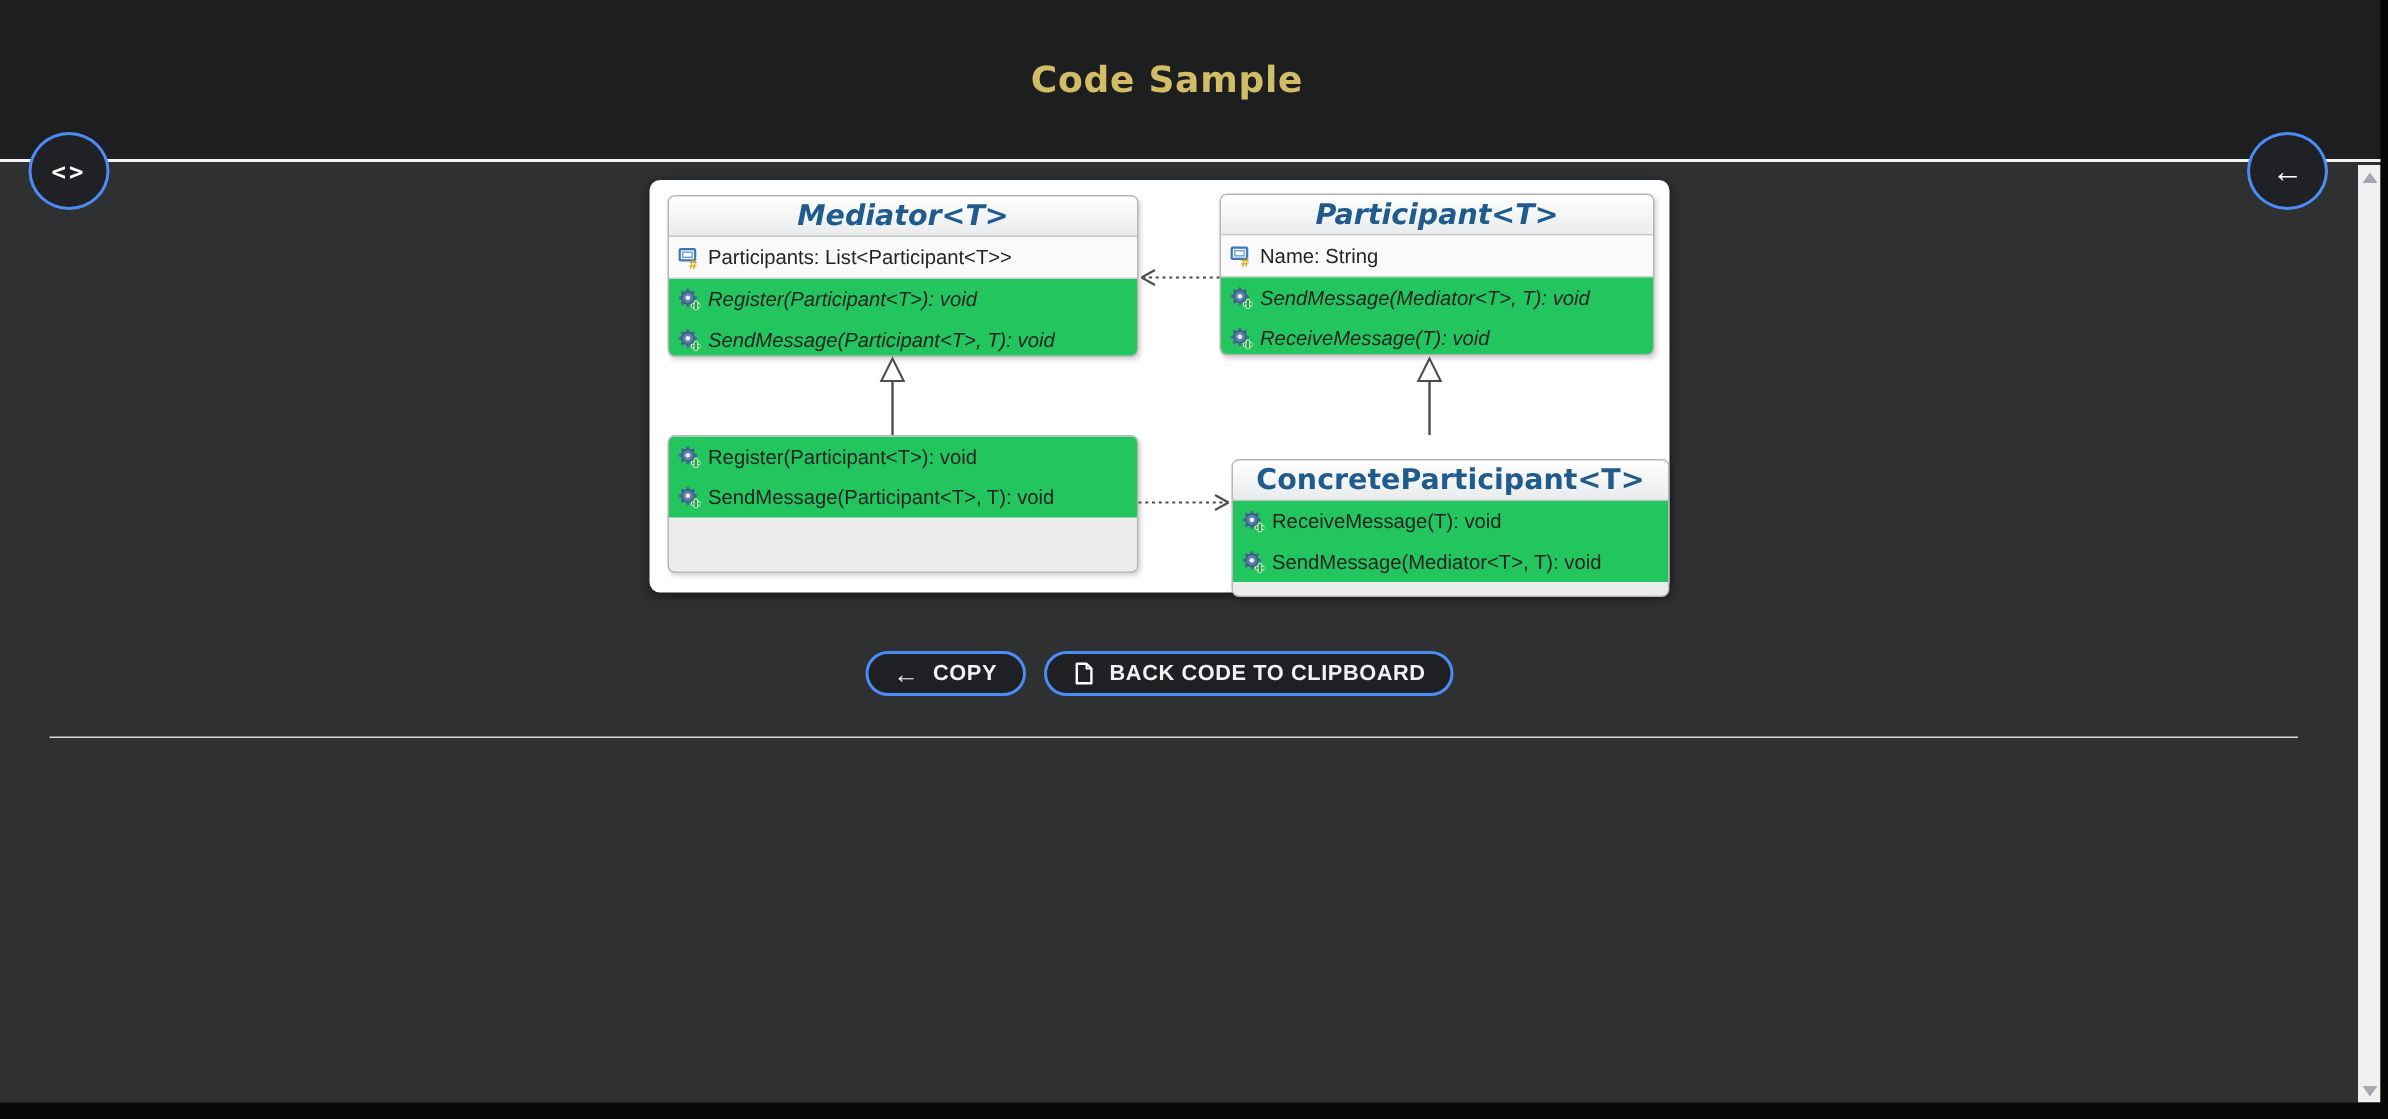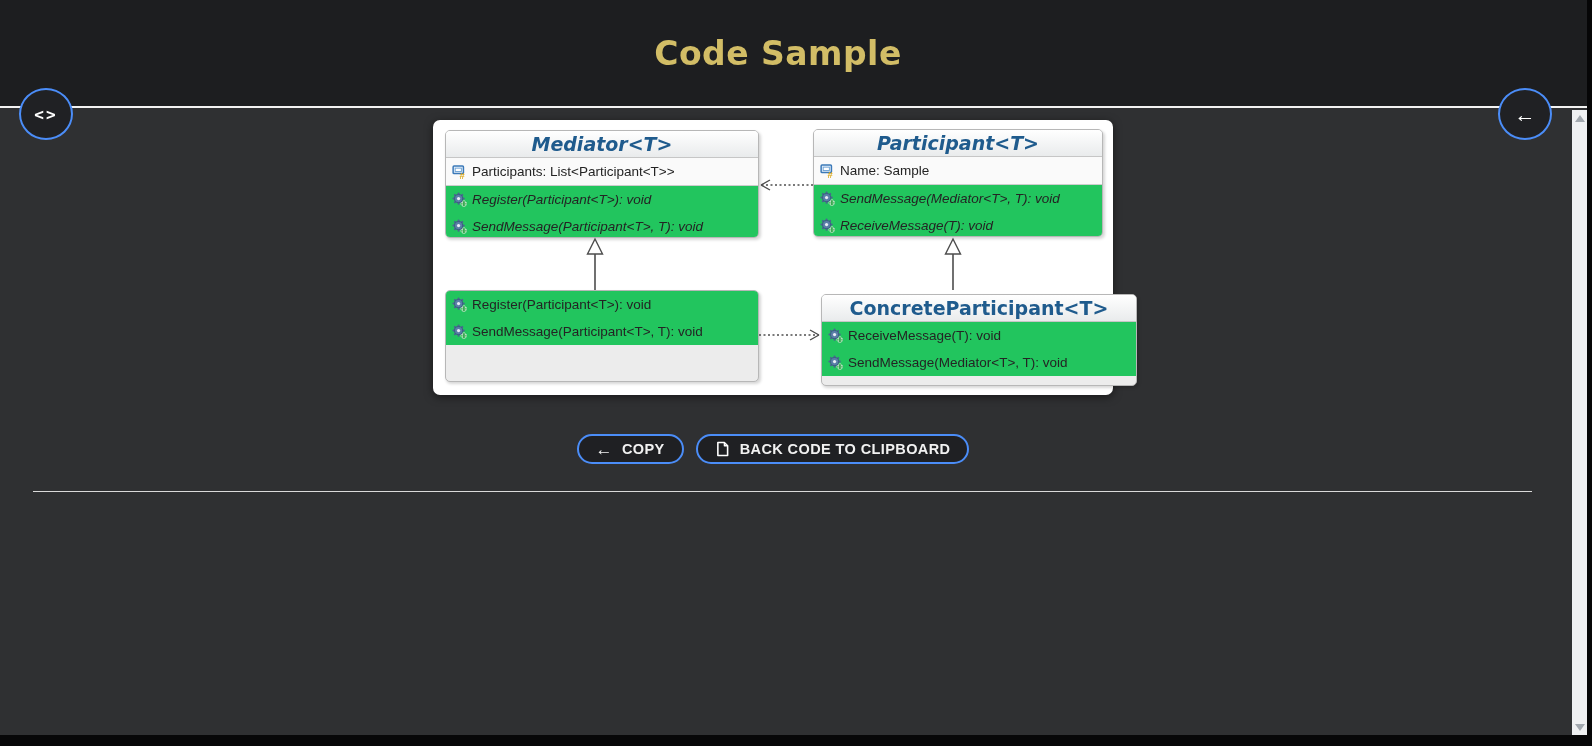--- a/index.html
+++ b/index.html
@@ -4,21 +4,21 @@
 <style>
   html,body{margin:0;padding:0;background:#000;}
   .app{position:relative;width:1592px;height:746px;background:#2f3032;overflow:hidden;
        font-family:"Liberation Sans",sans-serif;}
 
   
   .topbar{position:absolute;left:0;top:0;width:100%;height:108px;background:#1d1e20;
           border-bottom:2px solid #f2f2f2;box-sizing:border-box;
           display:flex;align-items:center;justify-content:center;}
   .title{color:#d2bd66;font-family:"DejaVu Sans",sans-serif;font-weight:bold;
-         font-size:33px;padding-right:36px;letter-spacing:.5px;}
+         font-size:24px;padding-right:36px;letter-spacing:.5px;}
 
   
   .fab{position:absolute;width:50px;height:48px;border-radius:50%;background:#202124;
        border:2px solid #4b8df8;color:#fff;display:flex;align-items:center;justify-content:center;
        z-index:6;cursor:pointer;}
   .fab-left{left:19px;top:88px;}
   .fab-right{left:1498px;top:88px;}
   .code-glyph{font-family:"DejaVu Sans Mono",monospace;font-size:16px;font-weight:bold;letter-spacing:2px;}
   .arrow-glyph{font-size:21px;line-height:1;}
 
@@ -137,21 +137,21 @@
       <div class="cls-header">Participant&lt;T&gt;</div>
       <div class="cls-fields">
         <div class="row">
           <span class="icon">
             <svg width="15" height="16" viewBox="0 0 16 17">
                 <rect x="1.2" y="2.2" width="11" height="8" rx="1" fill="#eaf2fb" stroke="#3b79b8" stroke-width="1.6"></rect>
                 <rect x="3.4" y="4.4" width="6.6" height="3.6" fill="#ffffff" stroke="#6ea3d4" stroke-width="1"></rect>
                 <text x="8" y="16" font-size="10" font-weight="bold" fill="#dba512">#</text>
               </svg>
           </span>
-          <span>Name: Sample</span>
+          <span>Name: String</span>
         </div>
       </div>
       <div class="cls-methods">
         <div class="row">
           <span class="icon">
             <svg width="15" height="15" viewBox="0 0 16 16">
                 <g stroke="#48688f" stroke-width="2.2" stroke-linecap="round">
                   <line x1="7" y1="1.5" x2="7" y2="12.5"></line>
                   <line x1="1.5" y1="7" x2="12.5" y2="7"></line>
                   <line x1="3.1" y1="3.1" x2="10.9" y2="10.9"></line>
@@ -217,21 +217,21 @@
                 <circle cx="7" cy="7" r="1.7" fill="#e9eef5"></circle>
                 <rect x="9.6" y="11.2" width="6.2" height="2.6" rx="0.5" fill="#23a03c" stroke="#fff" stroke-width="0.6"></rect>
                 <rect x="11.4" y="9.4" width="2.6" height="6.2" rx="0.5" fill="#23a03c" stroke="#fff" stroke-width="0.6"></rect>
               </svg>
           </span>
           <span>SendMessage(Participant&lt;T&gt;, T): void</span>
         </div>
       </div>
     </div>
 
-    <div class="cls" style="left:388px;top:174px;width:316px;height:92px;">
+    <div class="cls" style="left:388px;top:186px;width:292px;height:92px;">
       <div class="cls-header">ConcreteParticipant&lt;T&gt;</div>
       <div class="cls-methods">
         <div class="row">
           <span class="icon">
             <svg width="15" height="15" viewBox="0 0 16 16">
                 <g stroke="#48688f" stroke-width="2.2" stroke-linecap="round">
                   <line x1="7" y1="1.5" x2="7" y2="12.5"></line>
                   <line x1="1.5" y1="7" x2="12.5" y2="7"></line>
                   <line x1="3.1" y1="3.1" x2="10.9" y2="10.9"></line>
                   <line x1="10.9" y1="3.1" x2="3.1" y2="10.9"></line>

